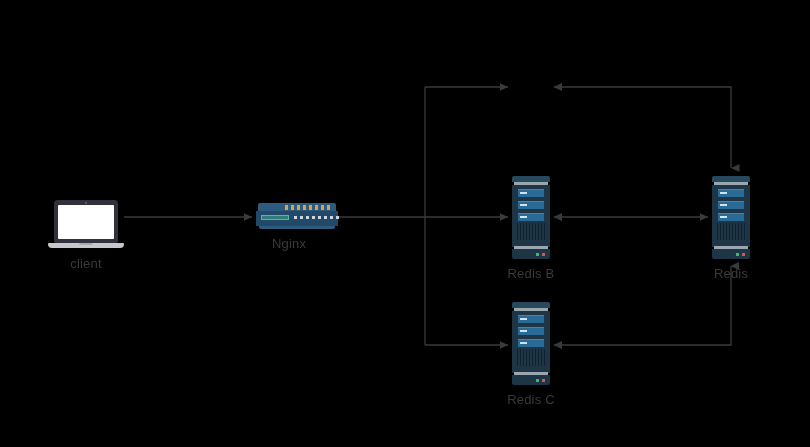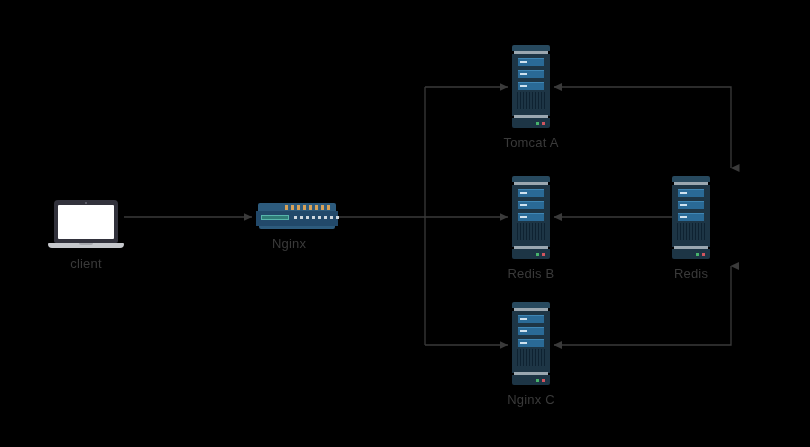--- a/index.html
+++ b/index.html
@@ -252,37 +252,20 @@
         <i></i>
         <i></i>
         <i></i>
         <i></i>
         <i></i>
         <i></i>
     </div>
     <div class="node-label" style="top:33px;">Nginx</div>
   </div>
 
-  <div class="node server" style="left:512px; top:45px;">
-    <div class="srv-cap"></div>
-    <div class="srv-caplip"></div>
-    <div class="srv-body"></div>
-    <div class="srv-bays">
-      <i></i>
-        <i></i>
-        <i></i>
-        <i></i>
-    </div>
-    <div class="srv-vent"></div>
-    <div class="srv-footlip"></div>
-    <div class="srv-foot"></div>
-    <div class="srv-led-g"></div>
-    <div class="srv-led-r"></div>
-    <div class="node-label" style="top:90px;">Tomcat A</div>
-  </div>
 
   <div class="node server" style="left:512px; top:176px;">
     <div class="srv-cap"></div>
     <div class="srv-caplip"></div>
     <div class="srv-body"></div>
     <div class="srv-bays">
       <i></i>
         <i></i>
         <i></i>
         <i></i>
@@ -303,24 +286,24 @@
       <i></i>
         <i></i>
         <i></i>
         <i></i>
     </div>
     <div class="srv-vent"></div>
     <div class="srv-footlip"></div>
     <div class="srv-foot"></div>
     <div class="srv-led-g"></div>
     <div class="srv-led-r"></div>
-    <div class="node-label" style="top:90px;">Nginx C</div>
-  </div>
-
-  <div class="node server" style="left:672px; top:176px;">
+    <div class="node-label" style="top:90px;">Redis C</div>
+  </div>
+
+  <div class="node server" style="left:712px; top:176px;">
     <div class="srv-cap"></div>
     <div class="srv-caplip"></div>
     <div class="srv-body"></div>
     <div class="srv-bays">
       <i></i>
         <i></i>
         <i></i>
         <i></i>
     </div>
     <div class="srv-vent"></div>

